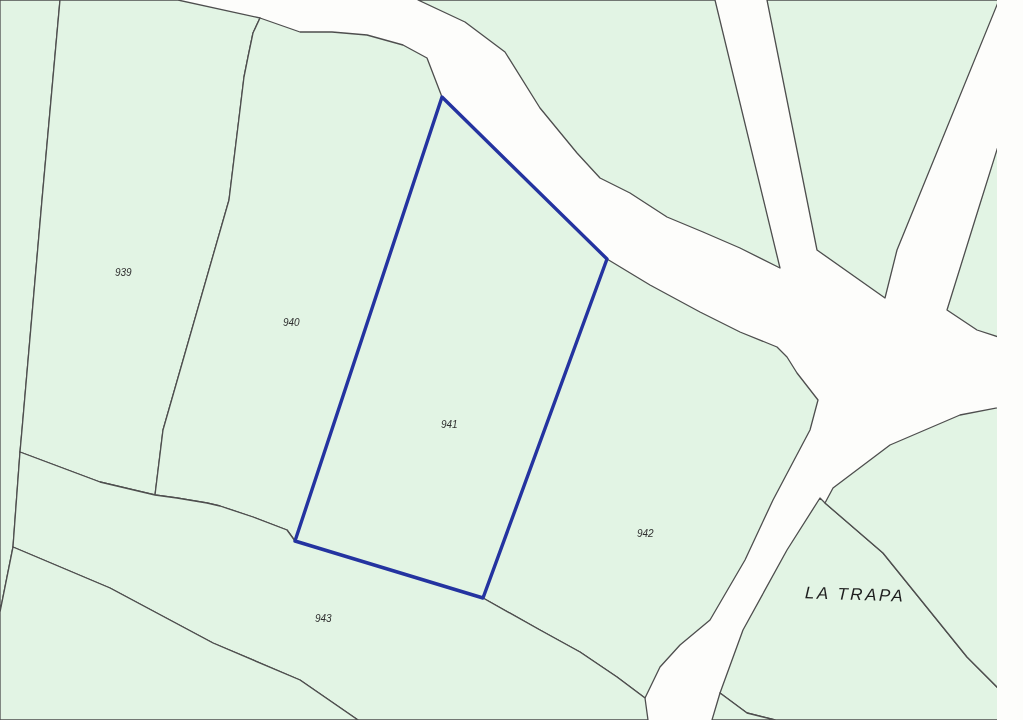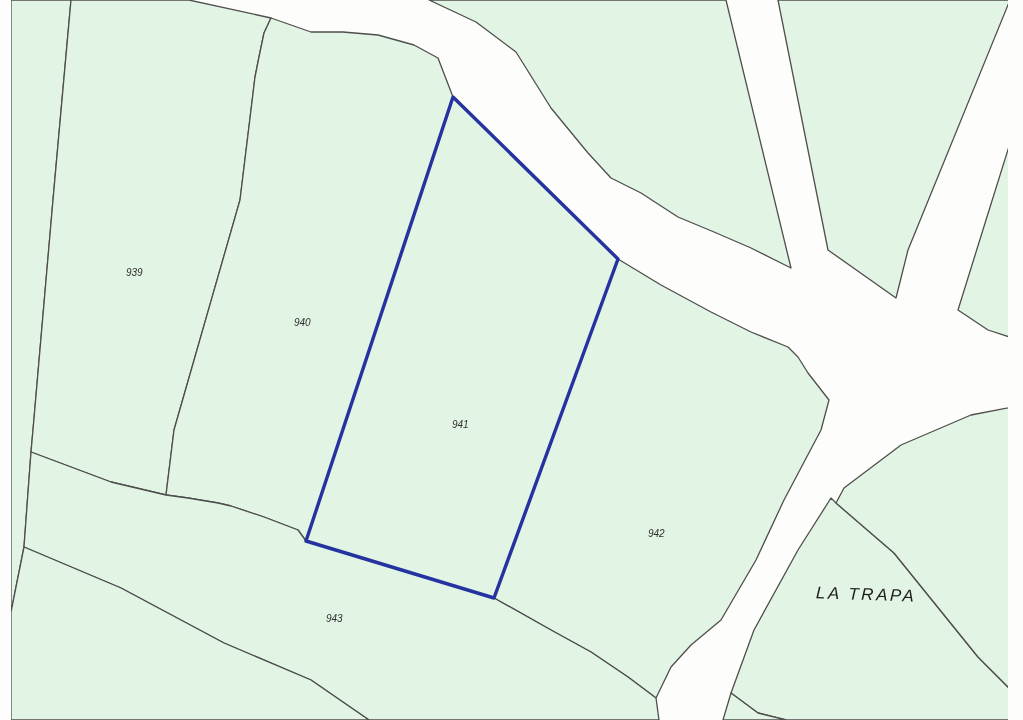--- a/index.html
+++ b/index.html
@@ -7,21 +7,20 @@
     padding: 0;
     background: #fdfdfb;
     font-family: "Liberation Sans", sans-serif;
   }
   #map-container {
     position: relative;
     width: 997px;
     height: 720px;
     background: #fdfdfb;
     overflow: hidden;
-    margin-left: 11px;
   }
   svg { display: block; }
   .parcel {
     stroke-linejoin: round;
     stroke-linecap: round;
   }
   .parcel-label {
     font-family: "Liberation Sans", sans-serif;
     font-style: italic;
     pointer-events: none;

